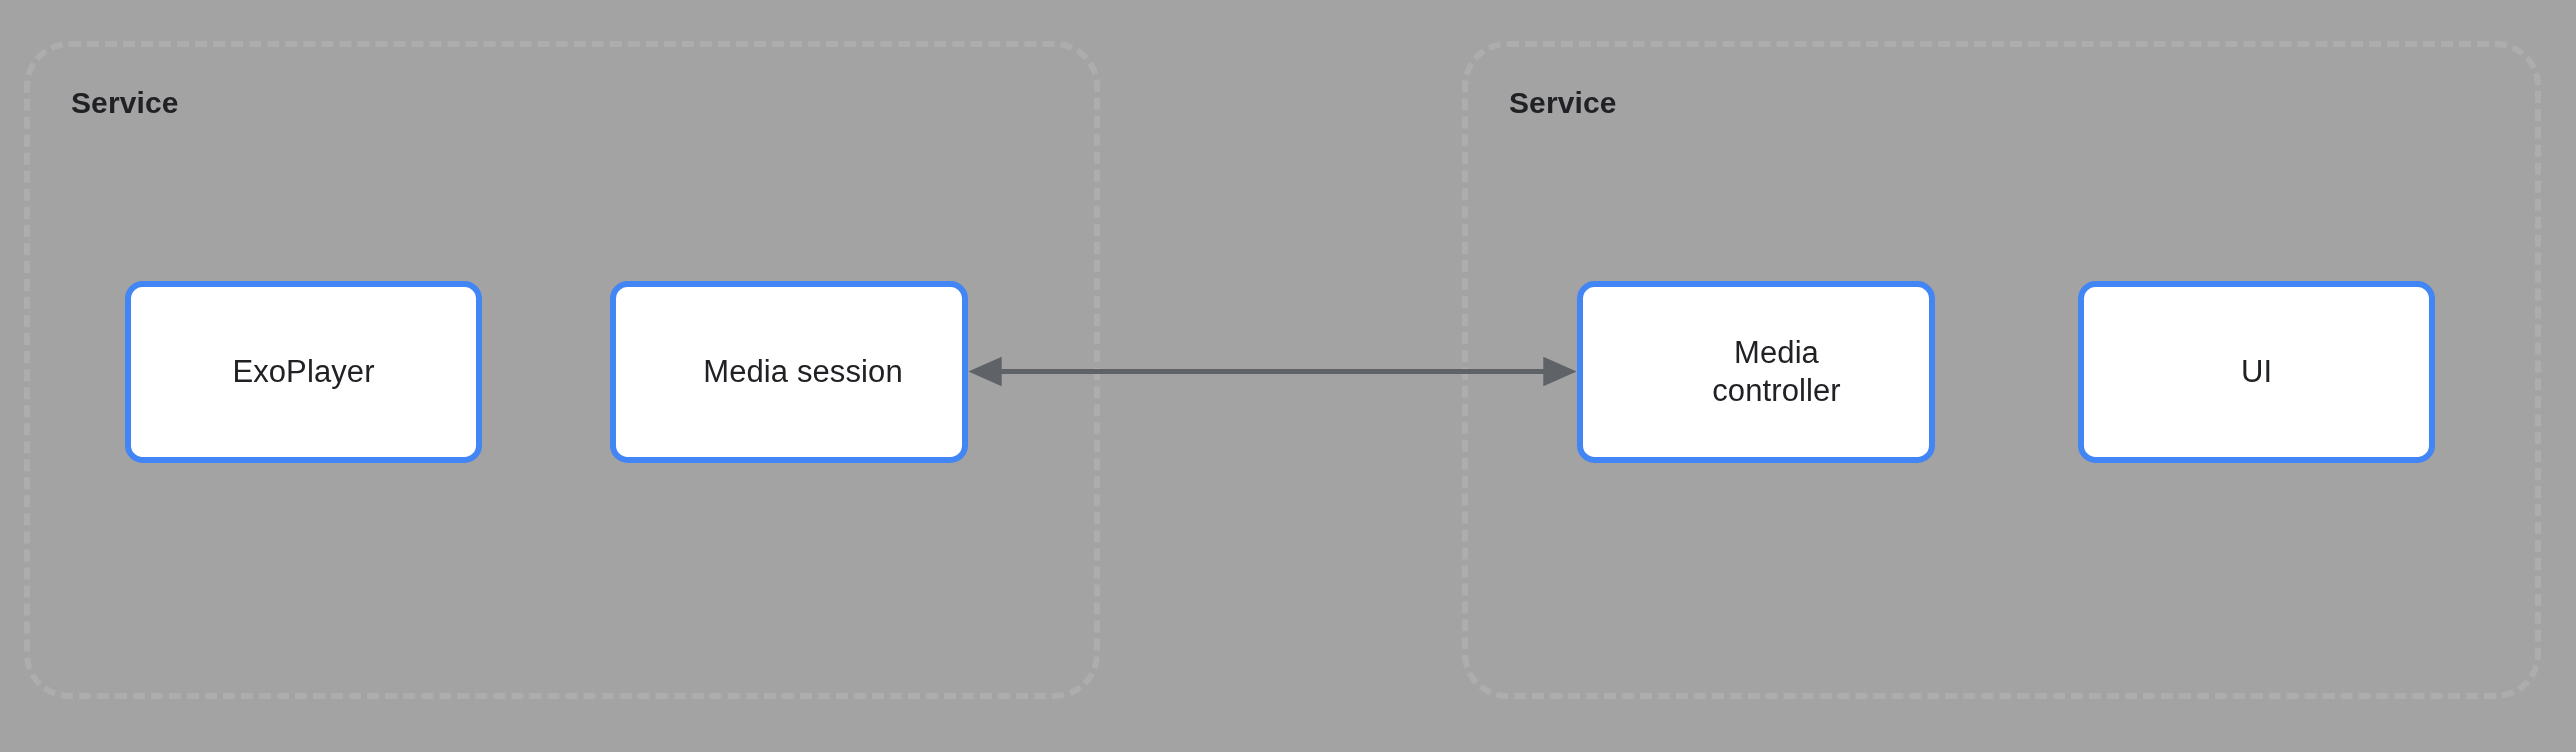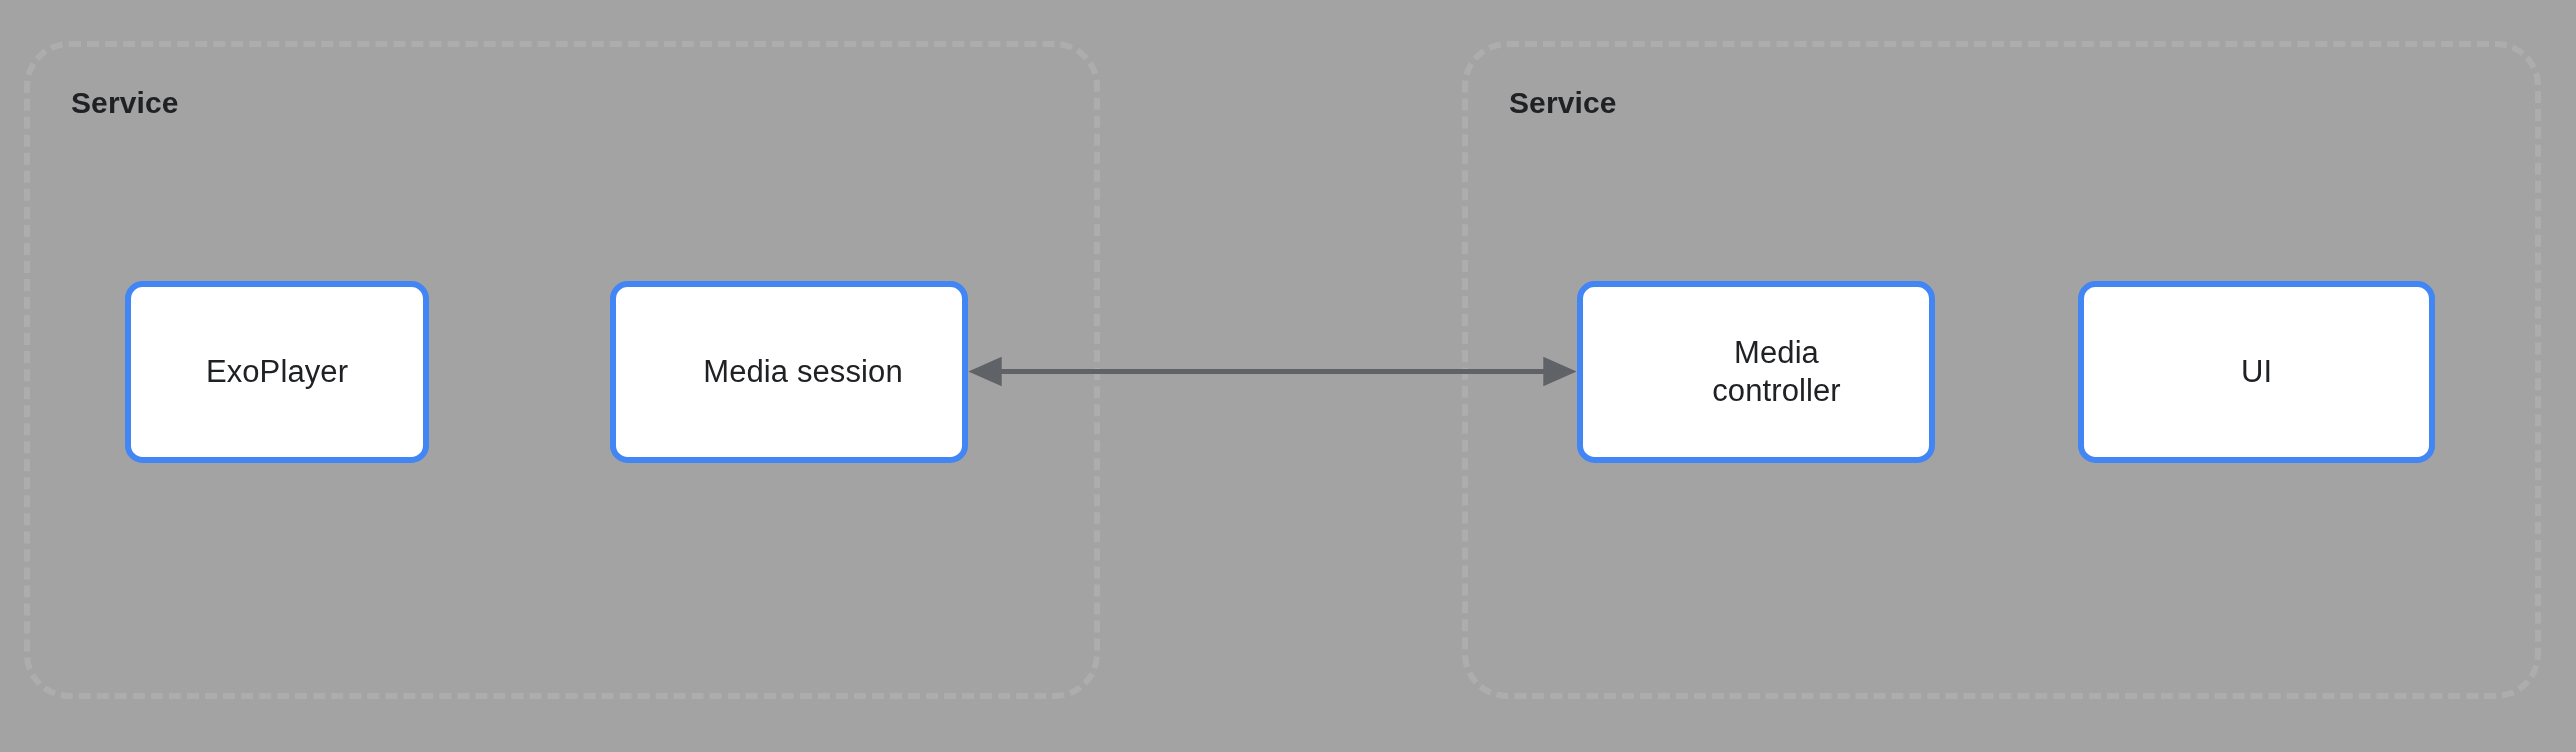--- a/index.html
+++ b/index.html
@@ -71,21 +71,21 @@
 <body>
 
 <div id="diagram-canvas">
 
   <div class="group-container" id="group-service" style="left: 23.5px; top: 41px; width: 1076px; height: 658px; border-color: rgb(173, 173, 173);"></div>
   <div class="group-label" id="label-service" style="left: 71px; top: 88px; color: rgb(32, 33, 36);">Service</div>
 
   <div class="group-container" id="group-activity" style="left: 1462px; top: 41px; width: 1079px; height: 658px; border-color: rgb(173, 173, 173);"></div>
   <div class="group-label" id="label-activity" style="left: 1509px; top: 88px; color: rgb(32, 33, 36);">Service</div>
 
-  <div class="component-box" id="box-exoplayer" style="left: 125px; top: 281px; width: 304px; height: 182px; border-color: rgb(66, 133, 244);">
+  <div class="component-box" id="box-exoplayer" style="left: 125px; top: 281px; width: 357px; height: 182px; border-color: rgb(66, 133, 244);">
     <span class="component-label">ExoPlayer</span>
   </div>
 
   <div class="component-box" id="box-media-session" style="left: 610px; top: 281px; width: 358px; height: 182px; border-color: rgb(66, 133, 244); padding-left: 28px;">
     <span class="component-label">Media session</span>
   </div>
 
   <div class="component-box" id="box-media-controller" style="left: 1577px; top: 281px; width: 358px; height: 182px; border-color: rgb(66, 133, 244); padding-left: 41px;">
     <span class="component-label">Media
 controller</span>

